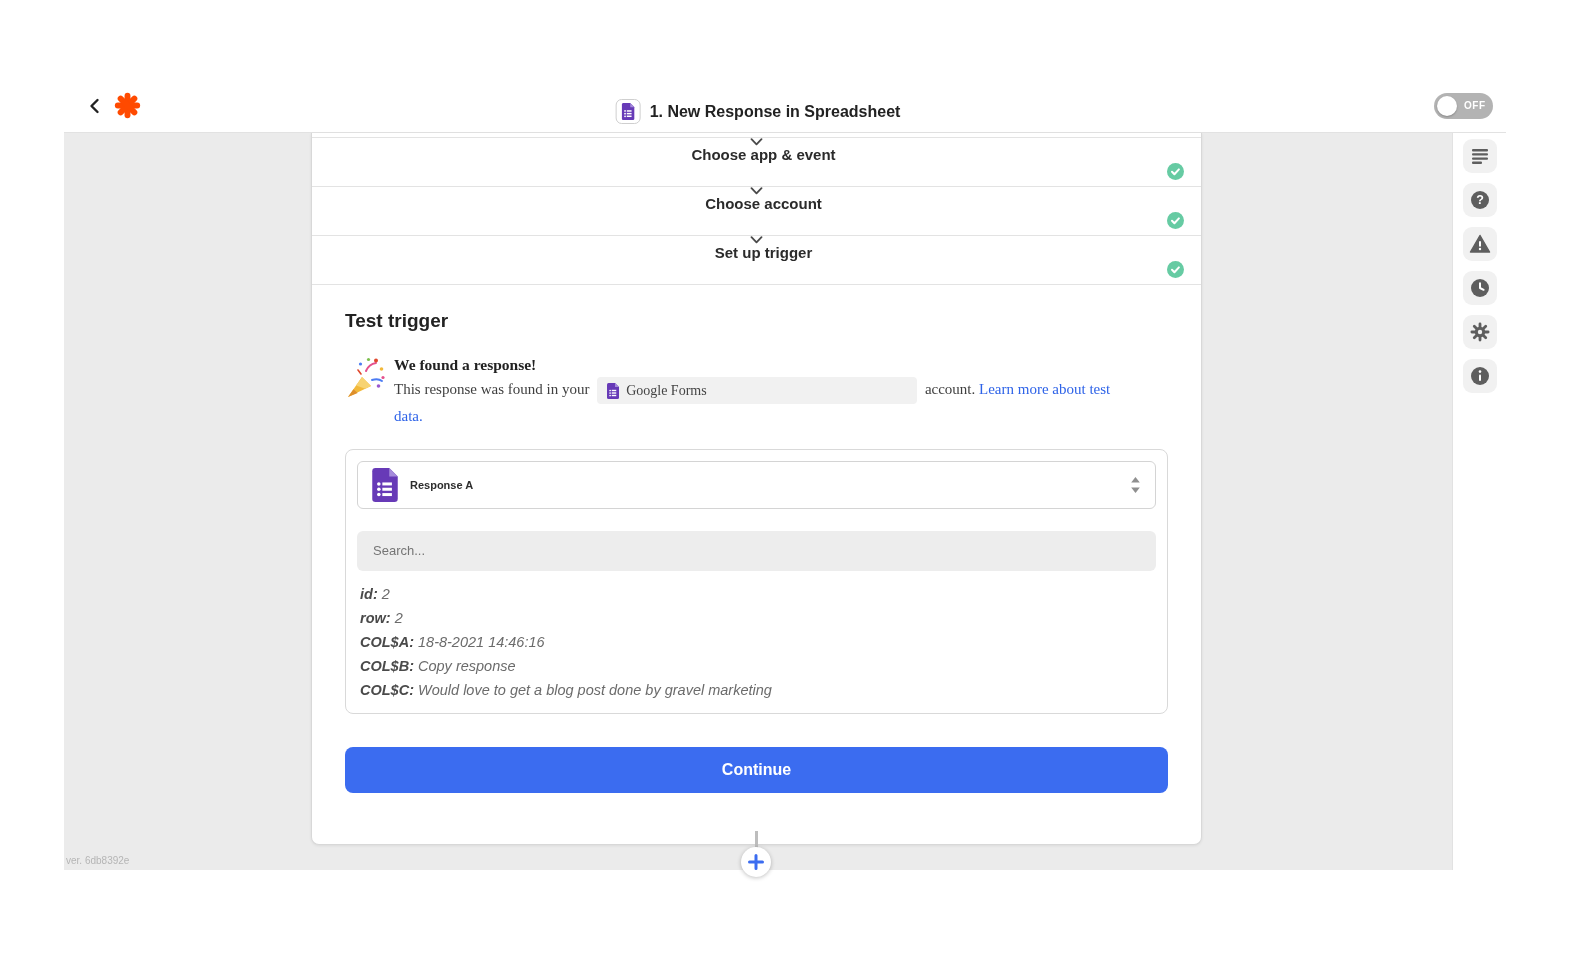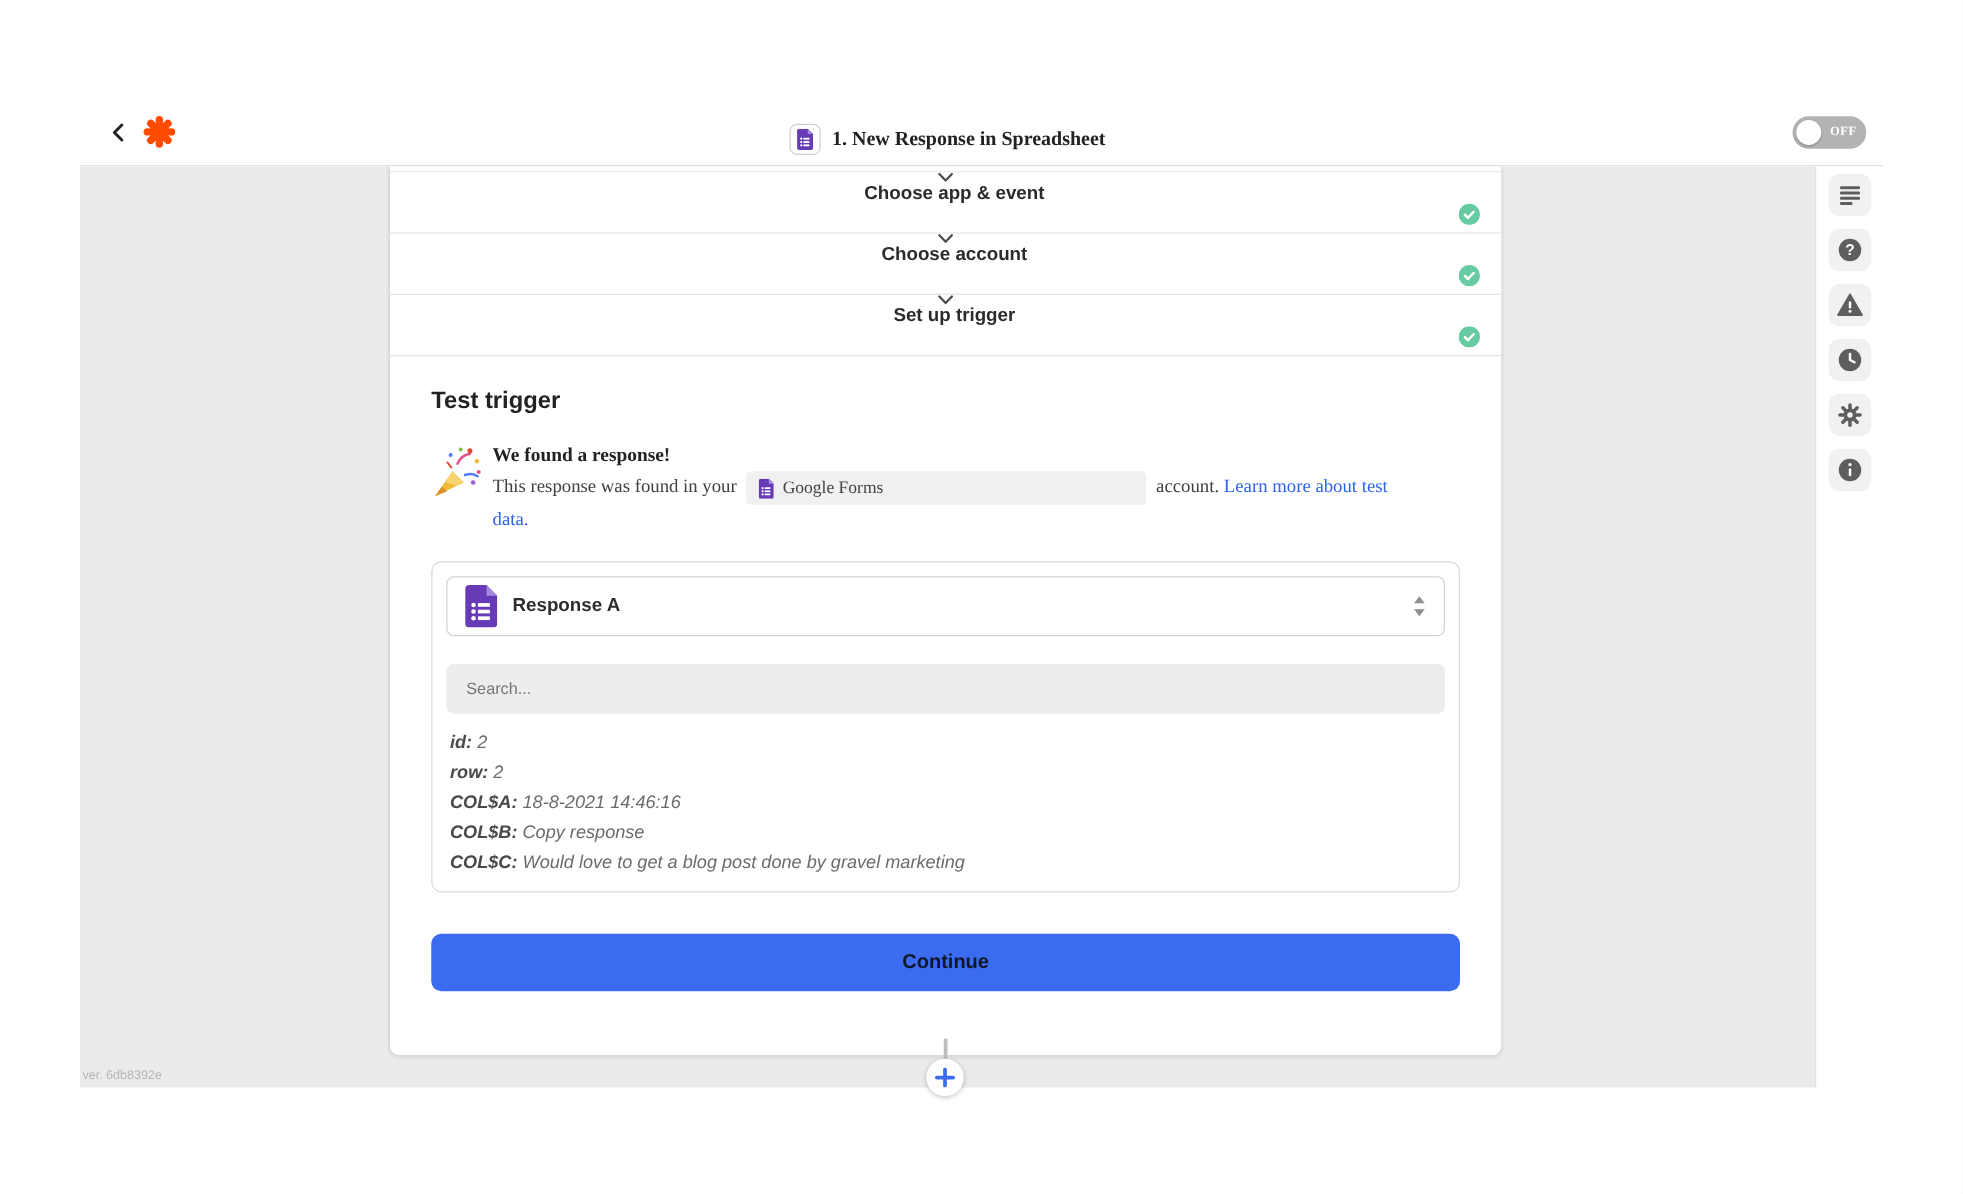--- a/index.html
+++ b/index.html
@@ -3,21 +3,21 @@
 <meta charset="utf-8">
 <style>
   * { margin:0; padding:0; box-sizing:border-box; }
   html,body { background:#fff; }
   body { font-family:"Liberation Sans", sans-serif; color:#2d2d2d; }
   .page { position:relative; width:1570px; height:955px; background:#fff; overflow:hidden; }
   .app { position:absolute; left:64px; top:90px; width:1442px; height:781px; }
 
   
   .hdr { position:relative; height:43px; display:flex; align-items:center;
-         padding:0 13px 11px 21px; border-bottom:1px solid #e2e2e2; background:#fff;font-family:Liberation Serif, serif; }
+         padding:0 13px 11px 21px; border-bottom:1px solid #e2e2e2; background:#fff; }
   .back-btn { background:none; border:none; cursor:pointer; display:flex; align-items:center; padding:4px; }
   .logo { margin-left:10px; display:flex; align-items:center; }
   .hcenter { position:absolute; left:694px; top:0; height:43px; transform:translateX(-50%);
              display:flex; align-items:center; gap:9px; }
   .step-badge { width:25px; height:25px; border:1px solid #cfcfcf; border-radius:6px; background:#fff;
                 display:flex; align-items:center; justify-content:center; }
   .step-title { font-size:16px; font-weight:700; color:#222; white-space:nowrap; }
   .toggle { margin-left:auto; width:59px; height:26px; border-radius:13px; background:#b3b3b3;
             display:flex; align-items:center; cursor:pointer; position:relative; }
   .toggle .knob { width:20px; height:20px; border-radius:50%; background:#fff; margin-left:3px;
@@ -52,30 +52,30 @@
   .found-title { font-size:15.5px; font-weight:700; color:#222; }
   .found-para { font-size:15px; color:#3f3f3f; line-height:25.5px; margin-top:3px; max-width:742px; }
   .acct-badge { display:inline-flex; align-items:center; width:320px; height:27px; background:#f1f1f1;
                 border-radius:4px; padding:0 10px; vertical-align:middle; margin:0 4px; cursor:default; }
   .acct-badge .txt { font-size:14px; color:#444; margin-left:7px; }
   .learn-link { color:#2e63e8; text-decoration:none; cursor:pointer; }
 
   .resp-card { margin-top:19px; border:1px solid #d9d9d9; border-radius:8px; padding:11px 11px 9px; background:#fff; }
   .dropdown { height:48px; border:1px solid #d4d4d4; border-radius:6px; display:flex; align-items:center;
               padding:0 14px; cursor:pointer; background:#fff; }
-  .dropdown .dd-label { font-size:15px; font-weight:600; color:#2d2d2d; margin-left:12px; }
+  .dropdown .dd-label { font-size:11px; font-weight:600; color:#2d2d2d; margin-left:12px; }
   .dropdown .sort { margin-left:auto; display:flex; }
   .search-input { width:100%; height:40px; margin-top:22px; background:#ededed; border:none; border-radius:6px;
                   padding:0 16px; font-size:13px; font-family:"Liberation Sans", sans-serif; color:#333; outline:none; }
   .search-input::placeholder { color:#757575; }
   .fields { margin:11px 3px 2px;font-style:italic; }
   .field { font-size:14.5px; line-height:24px; color:#6b6b6b; }
   .field b { color:#4a4a4a; font-weight:700; }
 
-  .continue-btn { display:block; width:100%; height:46px; margin-top:33px; background:#3b6cf0; color:#0f172a;
+  .continue-btn { display:block; width:100%; height:46px; margin-top:33px; background:#3b6cf0; color:#ffffff;
                   border:none; border-radius:8px; font-size:16px; font-weight:700;
                   font-family:"Liberation Sans", sans-serif; cursor:pointer; }
 
   
   .connector { position:absolute; left:691px; top:698px; width:3px; height:17px; background:#bdbdbd; }
   .add-step { position:absolute; left:692px; top:714px; transform:translateX(-50%); width:30px; height:30px;
               border-radius:50%; background:#fff; border:none; box-shadow:0 1px 4px rgba(0,0,0,.25);
               display:flex; align-items:center; justify-content:center; cursor:pointer; }
   .version { position:absolute; left:2px; bottom:4px; font-size:10px; color:#b5b5b5; }
 </style>

